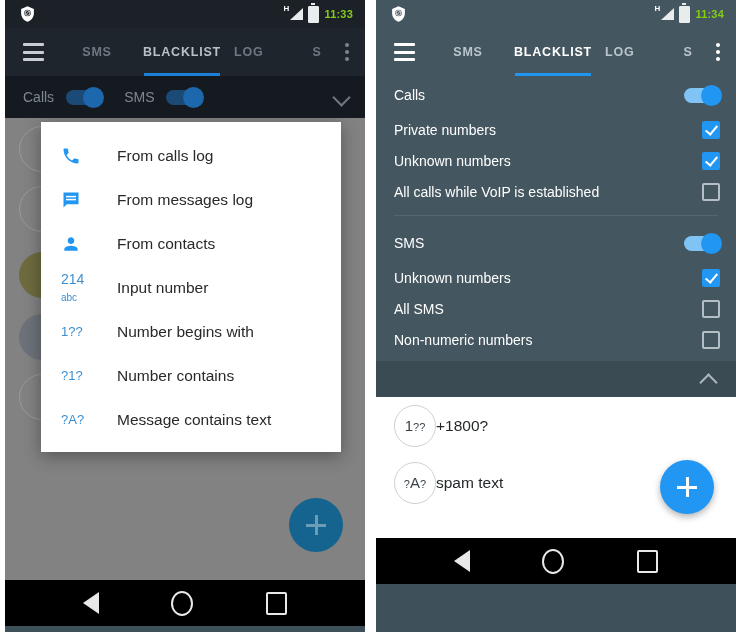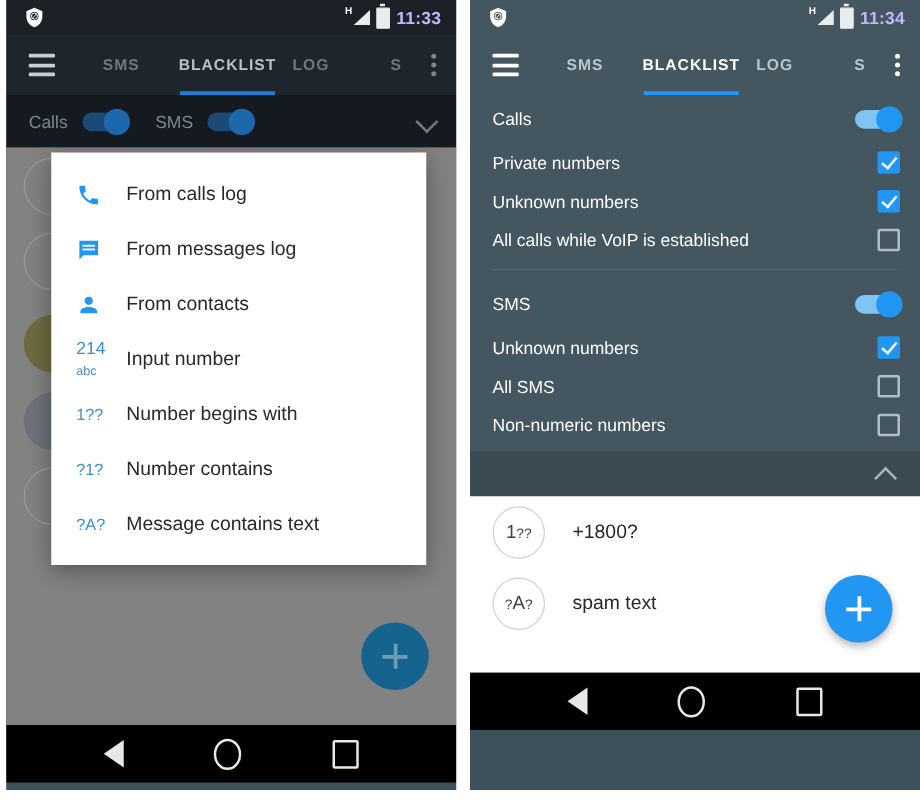--- a/index.html
+++ b/index.html
@@ -44,22 +44,22 @@
   }
   .sb-dark  { background: #1b2127; }
   .sb-light { background: #44565f; }
   .sb-spacer { flex: 1; }
   .sb-right {
     display: flex;
     align-items: center;
     gap: 5px;
   }
   .sb-time {
-    color: #c4b5fd;
-    font-size: 14px;
+    color: #84cc16;
+    font-size: 11px;
     font-weight: bold;
     letter-spacing: 0.2px;
   }
   .shield-ic { width: 17px; height: 18px; display:block; }
   .sig-wrap { position: relative; width: 20px; height: 16px; }
   .sig-h {
     position: absolute; left: 0; top: -1px;
     font-size: 8px; color: #fff; font-weight: bold;
     line-height: 8px;
   }
@@ -265,21 +265,21 @@
     color: #3c8fd0;
     font-family: "Liberation Sans", sans-serif;
     line-height: 1.05;
   }
   .txt-ic .big { font-size: 14px; }
   .txt-ic .sml { font-size: 10px; }
   .txt-ic-2 { font-size: 13px; }
   .dlg-label {
     font-size: 15.5px;
     color: #27292b;
-    margin-left: 0;
+    margin-left: 16px;
   }
 
   
   .settings {
     background: #44565f;
     padding: 0 0 0 0;
   }
   .set-row {
     height: 31px;
     display: flex;
@@ -350,21 +350,20 @@
     box-sizing: border-box;
     display: flex;
     align-items: center;
     justify-content: center;
     flex: none;
     color: #3b4349;
   }
   .badge .b1 { font-size: 15px; }
   .badge .bq { font-size: 11px; }
   .li-label {
-    margin-left: 22px;
     font-size: 15.5px;
     color: #25282a;
   }
 
   
   .navbar {
     height: 46px;
     background: #000000;
     display: flex;
     align-items: center;

